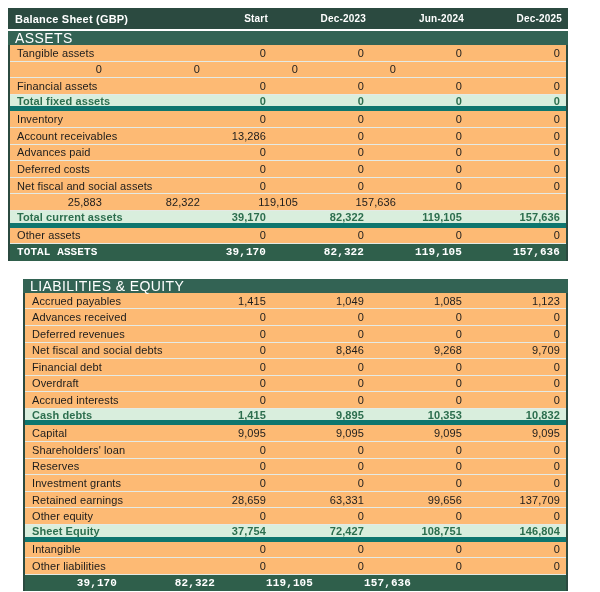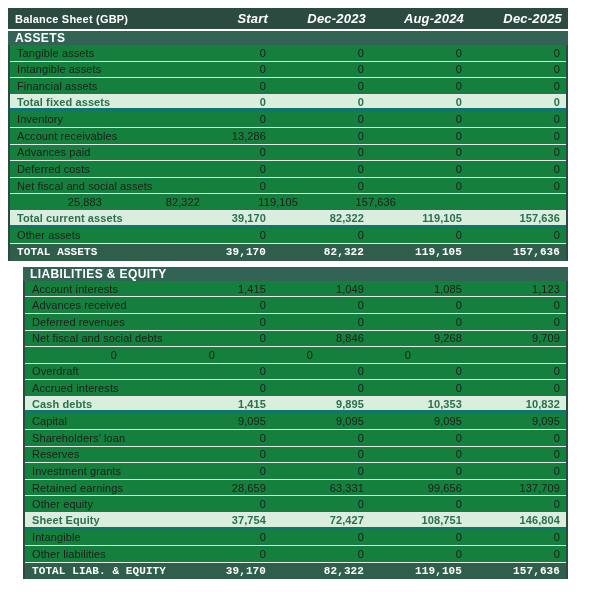--- a/index.html
+++ b/index.html
@@ -29,84 +29,83 @@
   }
   .head-row {
     height: 21px;
     background: var(--header-bg, #2b4a40);
     color: #ffffff;
     font-weight: 700;
     font-size: 11px;
     letter-spacing: 0.2px;
     margin-bottom: 2px;
   }
-  .head-row .cell-num { font-size: 13px; font-style: italic; }
+  .head-row .cell-num { font-size: 10px; }
   .section-bar {
     height: 14px;
     background: var(--section-bg, #336354);
     color: #ffffff;
-    font-weight: 700;
-    font-size: 12px;
+    font-weight: 400;
+    font-size: 14px;
     letter-spacing: 0.4px;
     display: flex;
     align-items: center;
     padding-left: 7px;
   }
   .section-bar + .rows { margin-top: 0; }
-  .section-block + .section-block { margin-top: 6px; padding-left: 15px; }
+  .section-block + .section-block { margin-top: 18px; padding-left: 15px; }
   .rows {
     border-left: 2px solid var(--table-border, #2b4a40);
     border-right: 2px solid var(--table-border, #2b4a40);
   }
   .data-row {
     height: 16.6px;
     font-size: 11px;
     letter-spacing: 0.1px;
-    background: #15803d;
+    background: #fdba74;
     color: #1c1c1c;
     border-bottom: 1px solid var(--row-border, #e4eae5);
   }
   .data-row:last-child { border-bottom: none; font-family: Liberation Mono, monospace; }
   .data-row.subtotal {
     background: var(--subtotal-bg, #d9eedd);
     color: var(--subtotal-text, #2c6e4e);
     font-weight: 700;
-    border-bottom: 3px solid #0f766e;
+    border-bottom: 5px solid #0f766e;
   }
   .data-row.total {
     background: var(--total-bg, #2f5f4b);
     color: #ffffff;
     font-weight: 700;
     border-bottom: none;
   }
 </style>
 </head>
 <body>
 
 <div class="sheet">
   <div class="row head-row">
     <div class="cell-label">Balance Sheet (GBP)</div>
     <div class="cell-num">Start</div>
     <div class="cell-num">Dec-2023</div>
-    <div class="cell-num">Aug-2024</div>
+    <div class="cell-num">Jun-2024</div>
     <div class="cell-num">Dec-2025</div>
   </div>
   <div id="sheet-body">
       <div class="section-block">
         <div class="section-bar">ASSETS</div>
         <div class="rows">
           <div class="row data-row normal">
             <div class="cell-label">Tangible assets</div>
             <div class="cell-num">0</div>
             <div class="cell-num">0</div>
             <div class="cell-num">0</div>
             <div class="cell-num">0</div>
           </div>
           <div class="row data-row normal">
-            <div class="cell-label">Intangible assets</div>
             <div class="cell-num">0</div>
             <div class="cell-num">0</div>
             <div class="cell-num">0</div>
             <div class="cell-num">0</div>
           </div>
           <div class="row data-row normal">
             <div class="cell-label">Financial assets</div>
             <div class="cell-num">0</div>
             <div class="cell-num">0</div>
             <div class="cell-num">0</div>
@@ -180,21 +179,21 @@
             <div class="cell-num">82,322</div>
             <div class="cell-num">119,105</div>
             <div class="cell-num">157,636</div>
           </div>
         </div>
       </div>
       <div class="section-block">
         <div class="section-bar">LIABILITIES &amp; EQUITY</div>
         <div class="rows">
           <div class="row data-row normal">
-            <div class="cell-label">Account interests</div>
+            <div class="cell-label">Accrued payables</div>
             <div class="cell-num">1,415</div>
             <div class="cell-num">1,049</div>
             <div class="cell-num">1,085</div>
             <div class="cell-num">1,123</div>
           </div>
           <div class="row data-row normal">
             <div class="cell-label">Advances received</div>
             <div class="cell-num">0</div>
             <div class="cell-num">0</div>
             <div class="cell-num">0</div>
@@ -208,20 +207,21 @@
             <div class="cell-num">0</div>
           </div>
           <div class="row data-row normal">
             <div class="cell-label">Net fiscal and social debts</div>
             <div class="cell-num">0</div>
             <div class="cell-num">8,846</div>
             <div class="cell-num">9,268</div>
             <div class="cell-num">9,709</div>
           </div>
           <div class="row data-row normal">
+            <div class="cell-label">Financial debt</div>
             <div class="cell-num">0</div>
             <div class="cell-num">0</div>
             <div class="cell-num">0</div>
             <div class="cell-num">0</div>
           </div>
           <div class="row data-row normal">
             <div class="cell-label">Overdraft</div>
             <div class="cell-num">0</div>
             <div class="cell-num">0</div>
             <div class="cell-num">0</div>
@@ -298,21 +298,20 @@
             <div class="cell-num">0</div>
           </div>
           <div class="row data-row normal">
             <div class="cell-label">Other liabilities</div>
             <div class="cell-num">0</div>
             <div class="cell-num">0</div>
             <div class="cell-num">0</div>
             <div class="cell-num">0</div>
           </div>
           <div class="row data-row total">
-            <div class="cell-label">TOTAL LIAB. &amp; EQUITY</div>
             <div class="cell-num">39,170</div>
             <div class="cell-num">82,322</div>
             <div class="cell-num">119,105</div>
             <div class="cell-num">157,636</div>
           </div>
         </div>
       </div>
     </div>
 </div>
 

